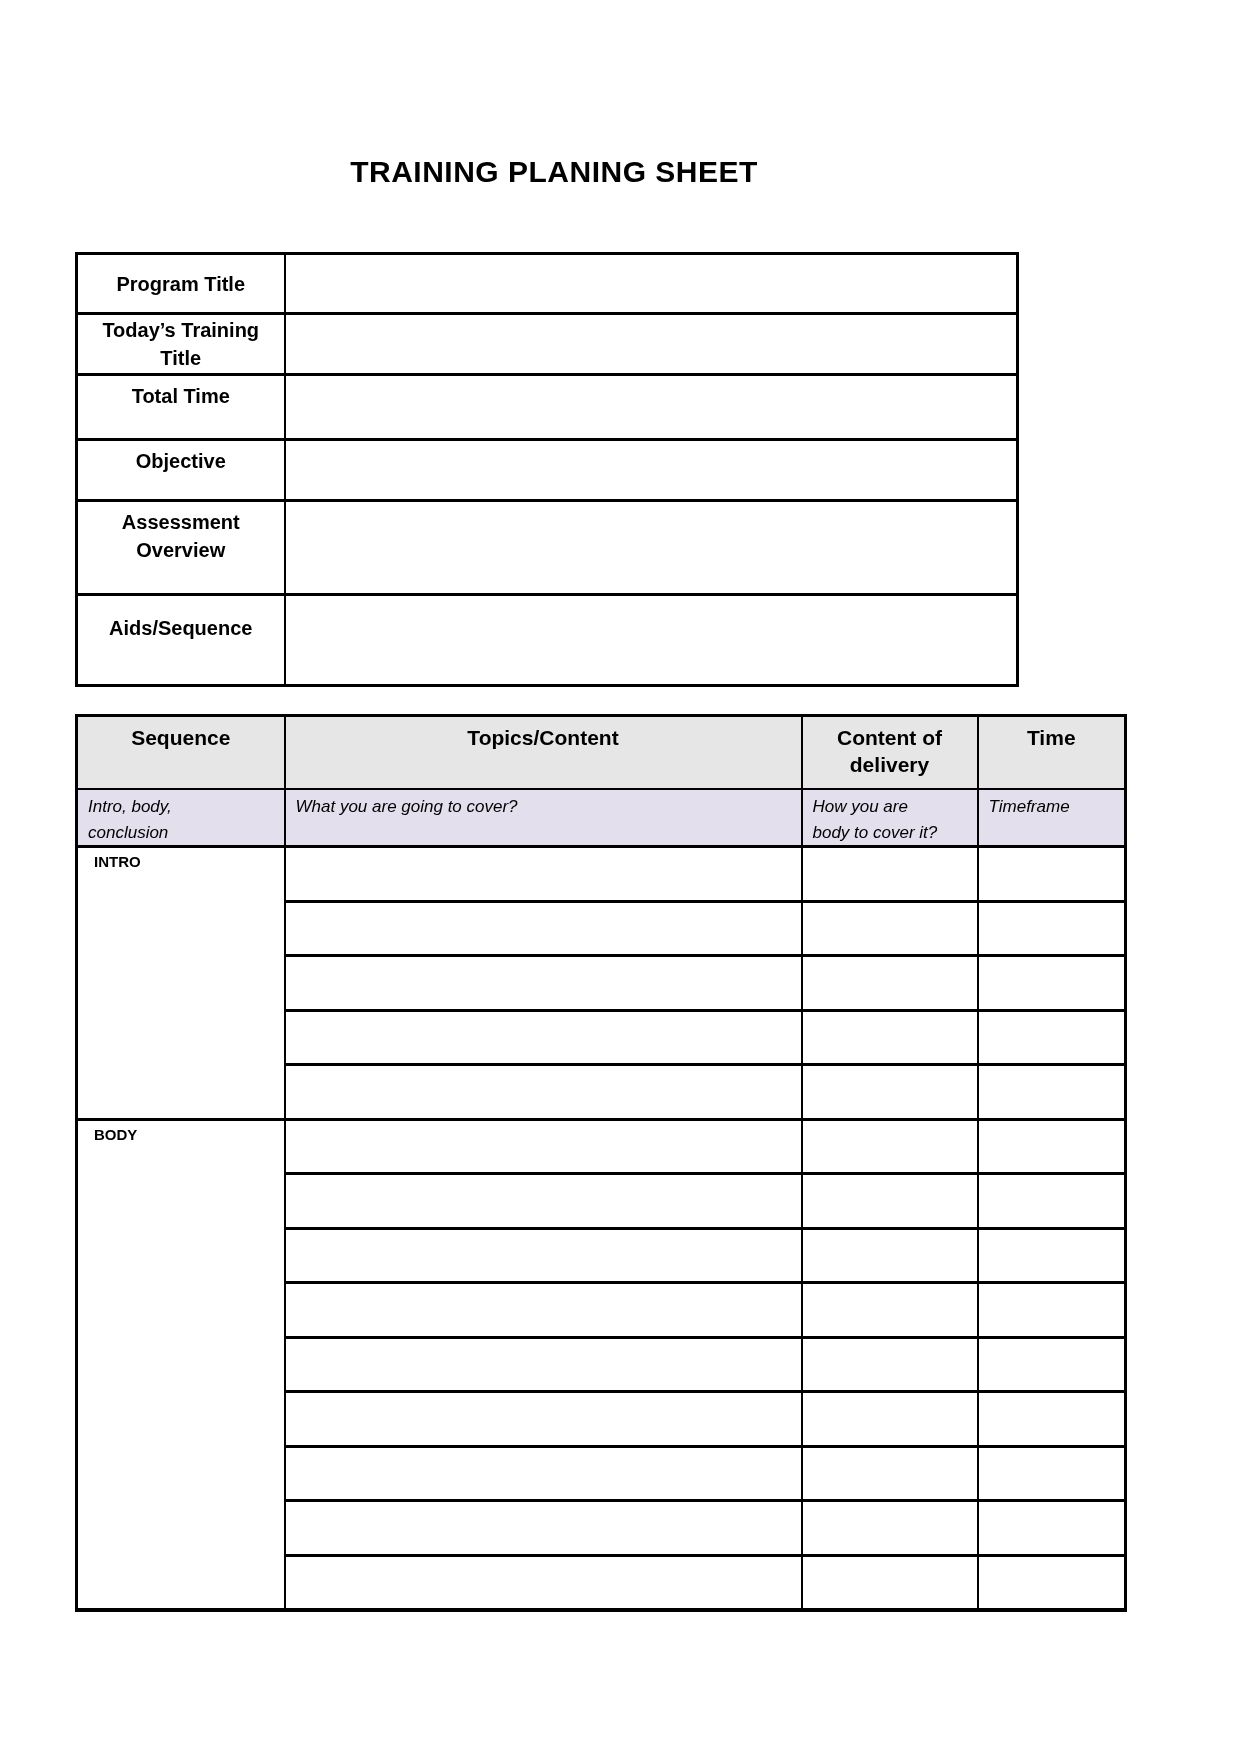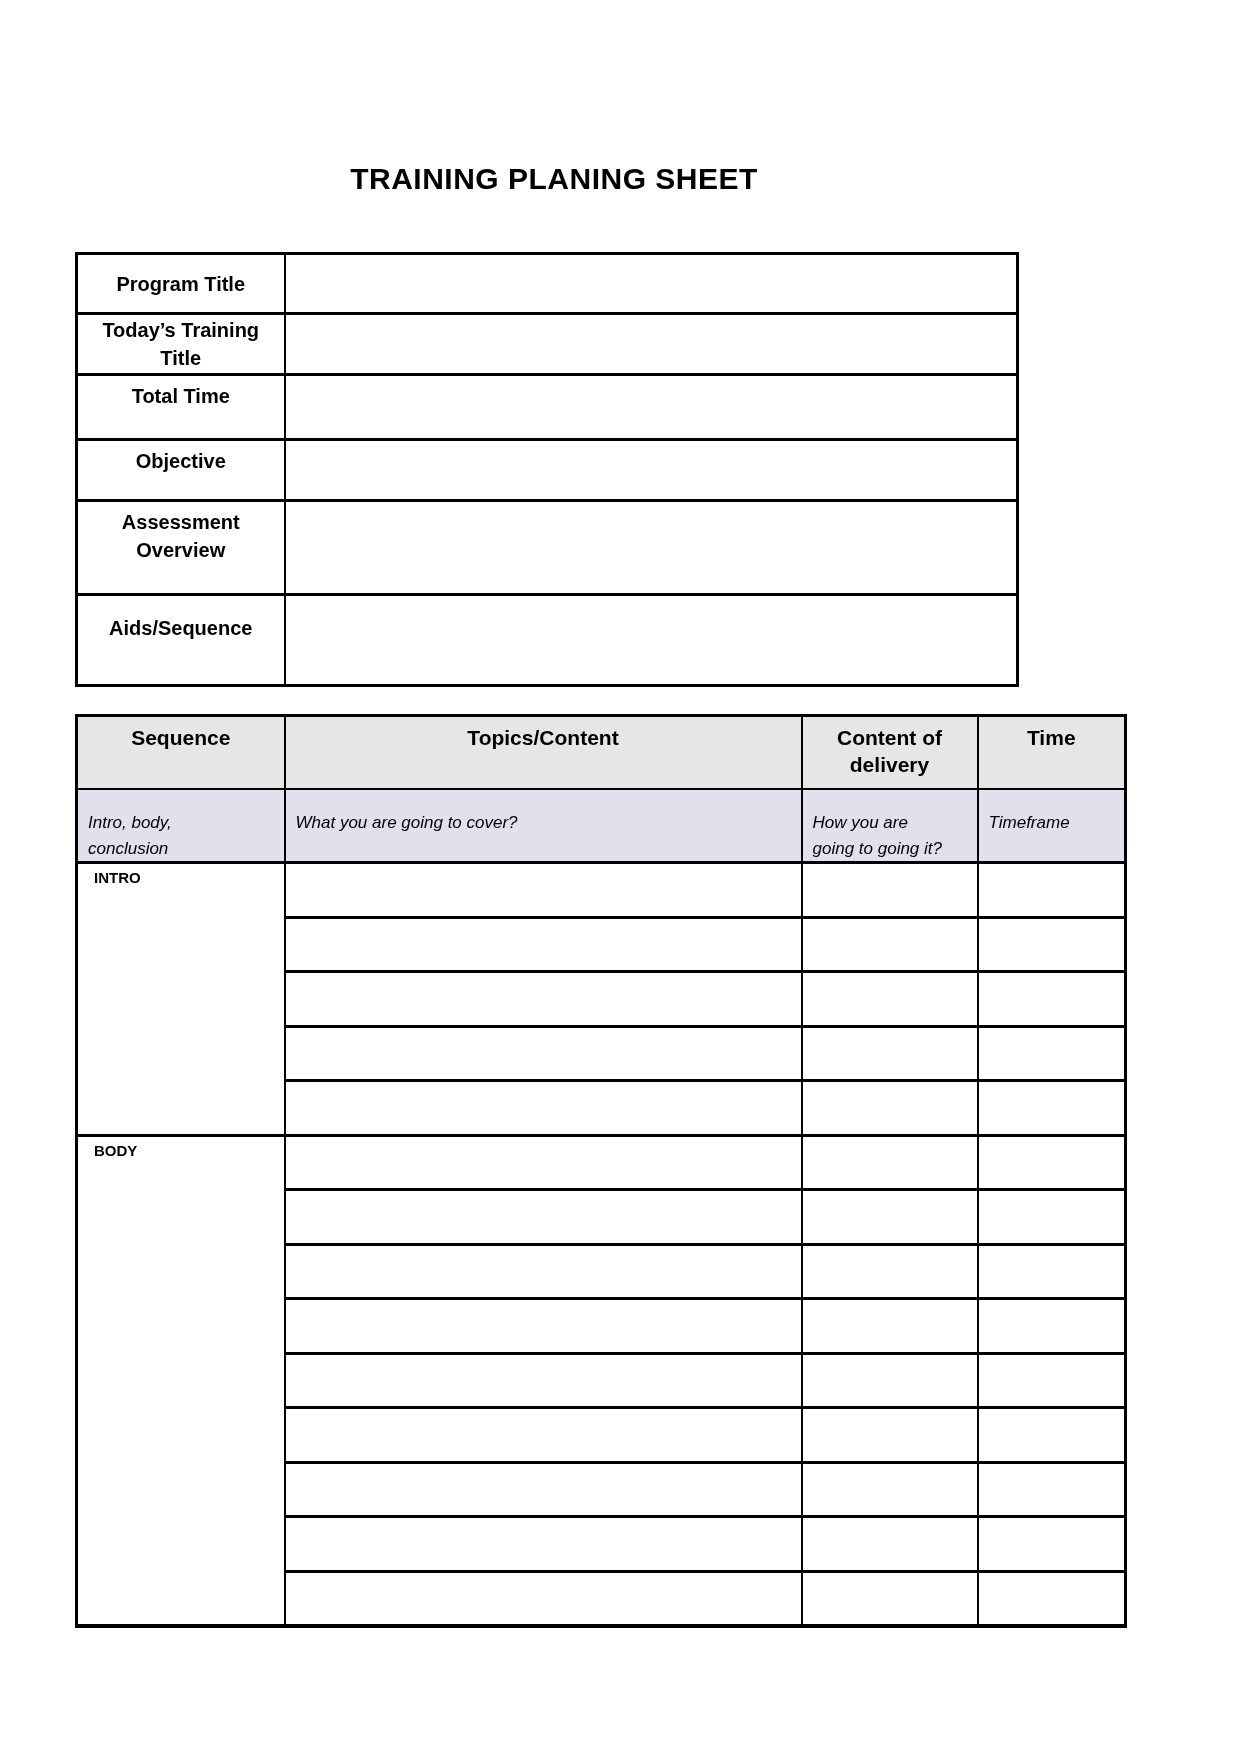--- a/index.html
+++ b/index.html
@@ -12,21 +12,21 @@
     width: 1240px;
     height: 1754px;
     background: #ffffff;
     color: #000;
     font-family: "Liberation Sans", sans-serif;
     position: relative;
     overflow: hidden;
   }
   .page-title {
     position: absolute;
-    top: 162px;
+    top: 155px;
     left: 75px;
     width: 958px;
     margin: 0;
     text-align: center;
     font-size: 30px;
     font-weight: bold;
     letter-spacing: 0.5px;
   }
   table {
     border-collapse: collapse;
@@ -85,21 +85,21 @@
     white-space: pre-line;
     border-bottom-width: 2px;
   }
   .plan-subheader td {
     height: 51px;
     background: var(--subheader-bg);
     font-style: italic;
     font-size: 17px;
     text-align: left;
     vertical-align: top;
-    padding: 20px 10px 0 10px;
+    padding: 4px 10px 0 10px;
     line-height: 1.5;
     white-space: pre-line;
     border-top-width: 2px;
     border-bottom-width: 3px;
   }
   .plan-row { height: 54.5px; }
   .plan-row td {
     border-top-width: 3px;
     border-bottom-width: 3px;
   }
@@ -166,21 +166,21 @@
         <th>Topics/Content</th>
         <th>Content of
 delivery</th>
         <th>Time</th>
       </tr>
       <tr class="plan-subheader">
         <td>Intro, body,
 conclusion</td>
         <td>What you are going to cover?</td>
         <td>How you are
-going to going it?</td>
+body to cover it?</td>
         <td>Timeframe</td>
       </tr>
     </thead>
     <tbody>
       <tr class="plan-row">
         <td class="section-cell" rowspan="5">INTRO</td>
         <td></td>
         <td></td>
         <td></td>
       </tr>

